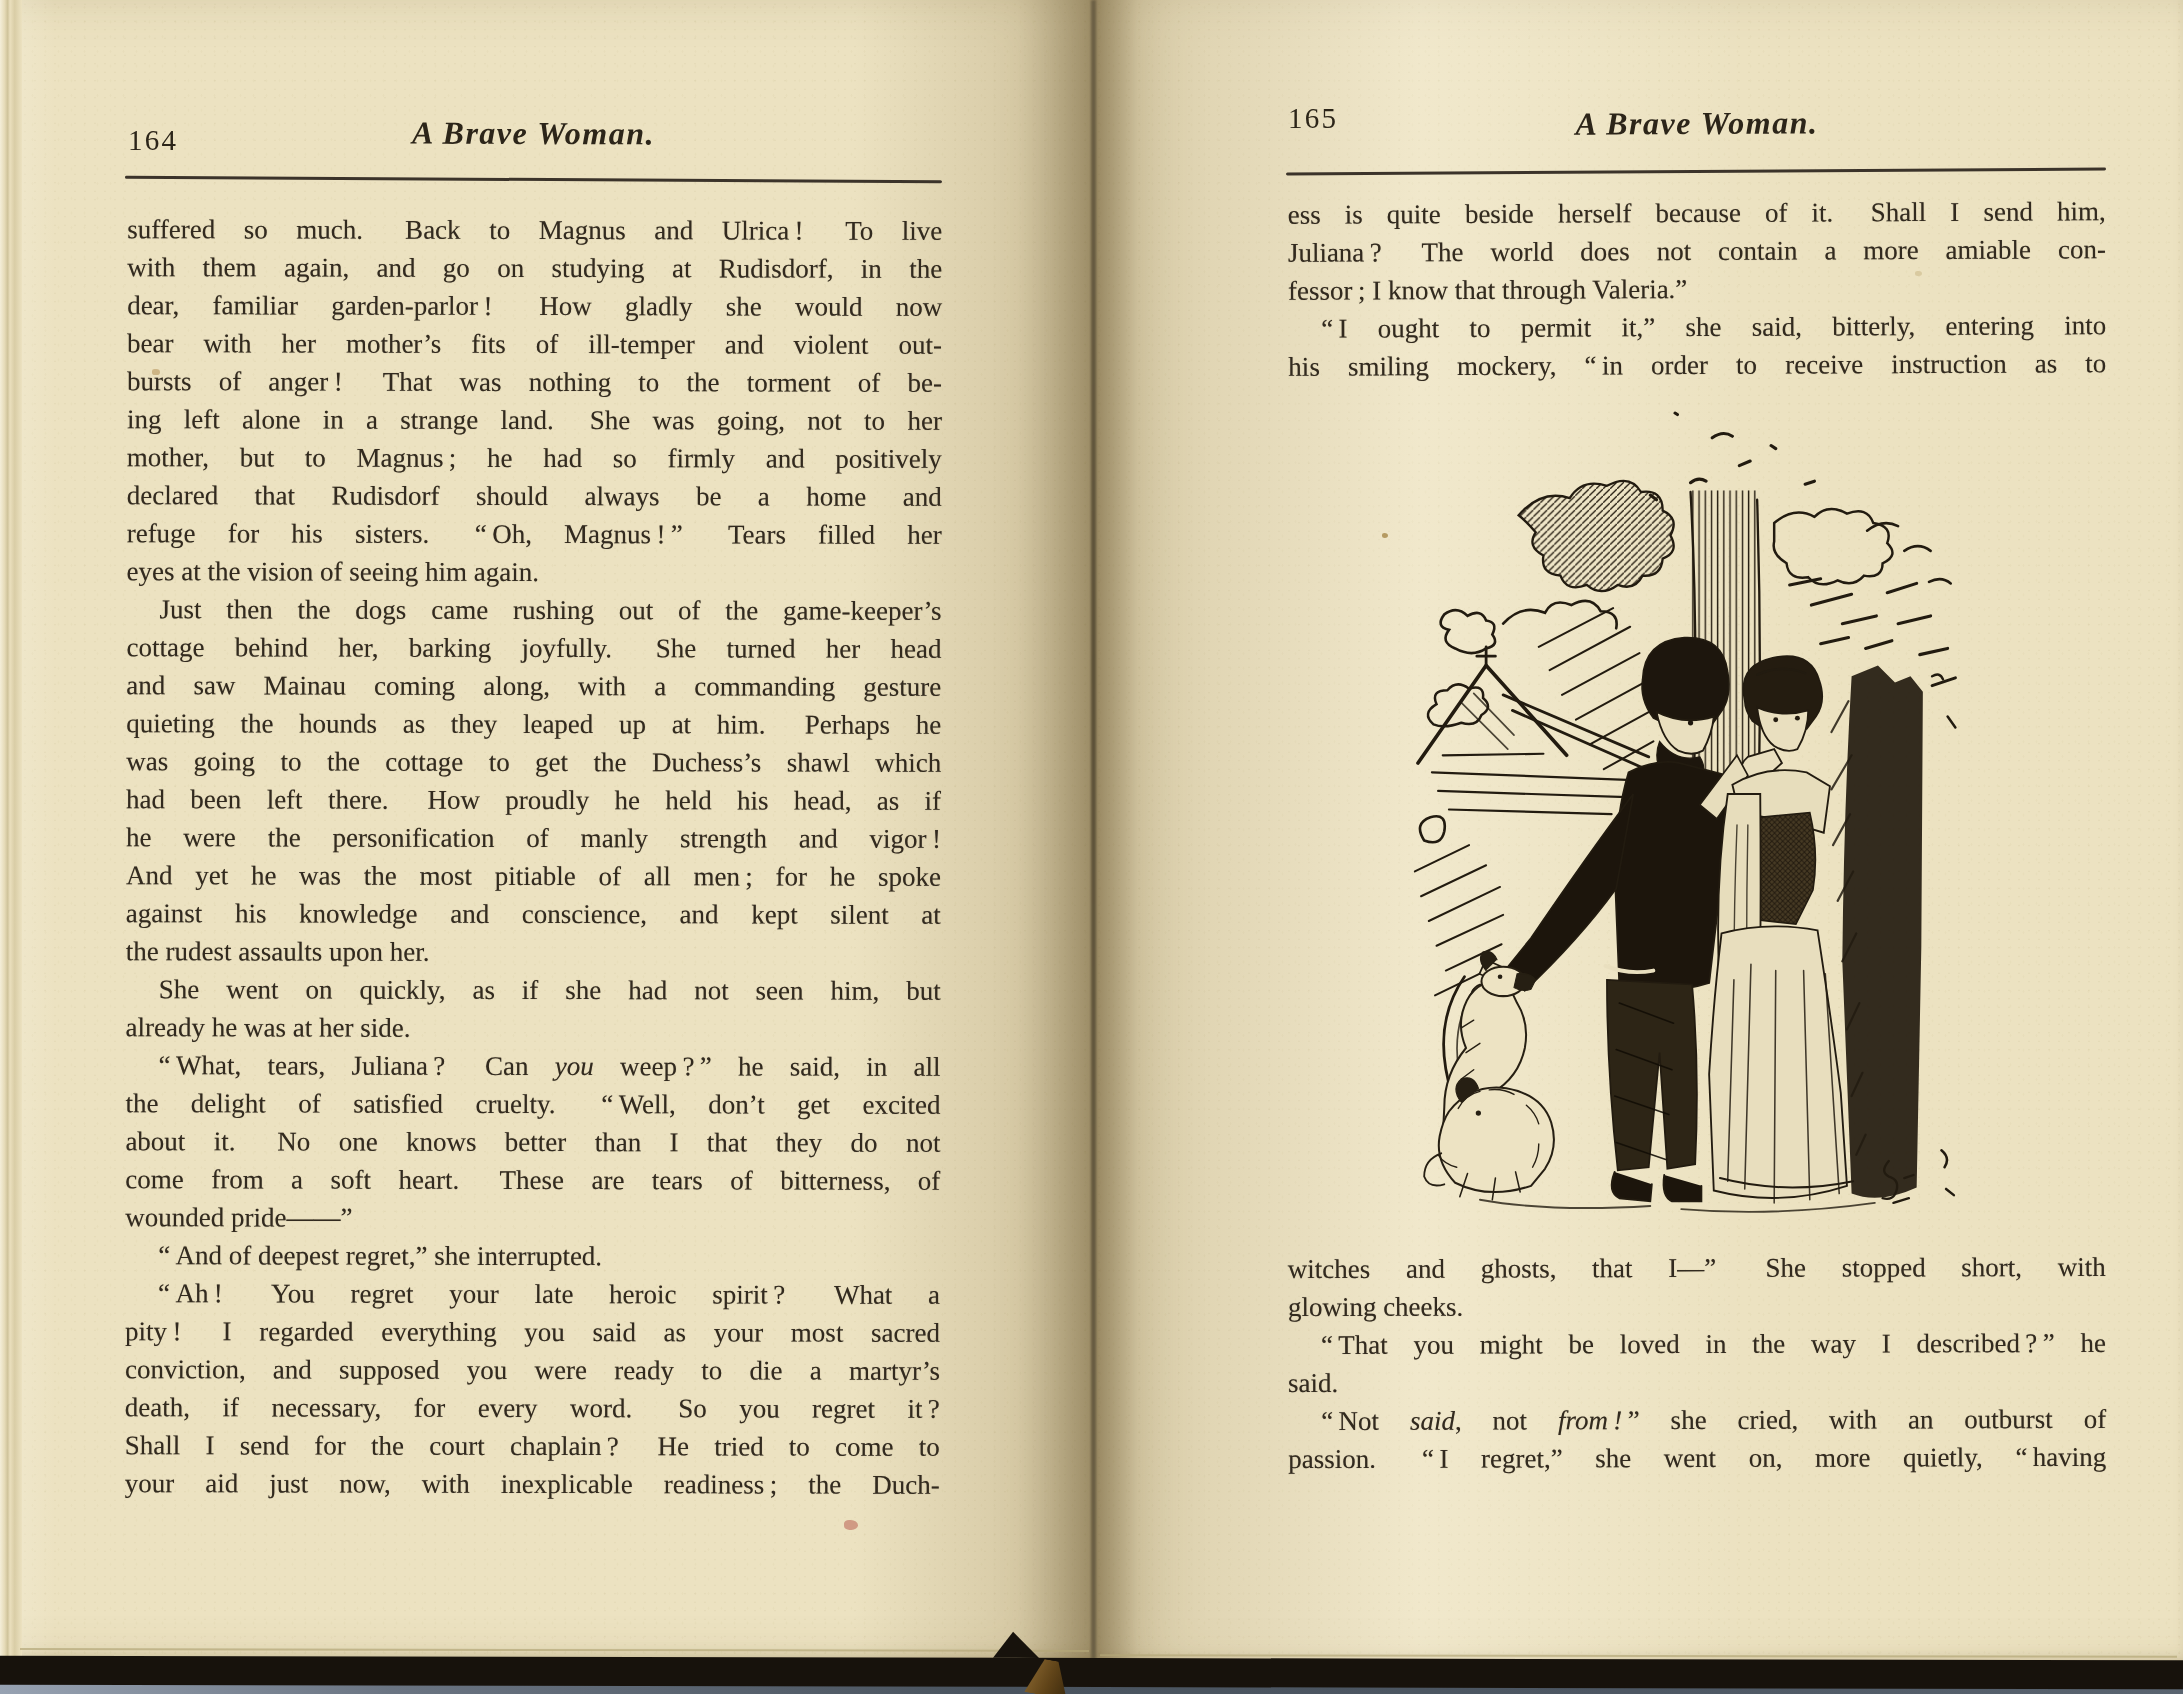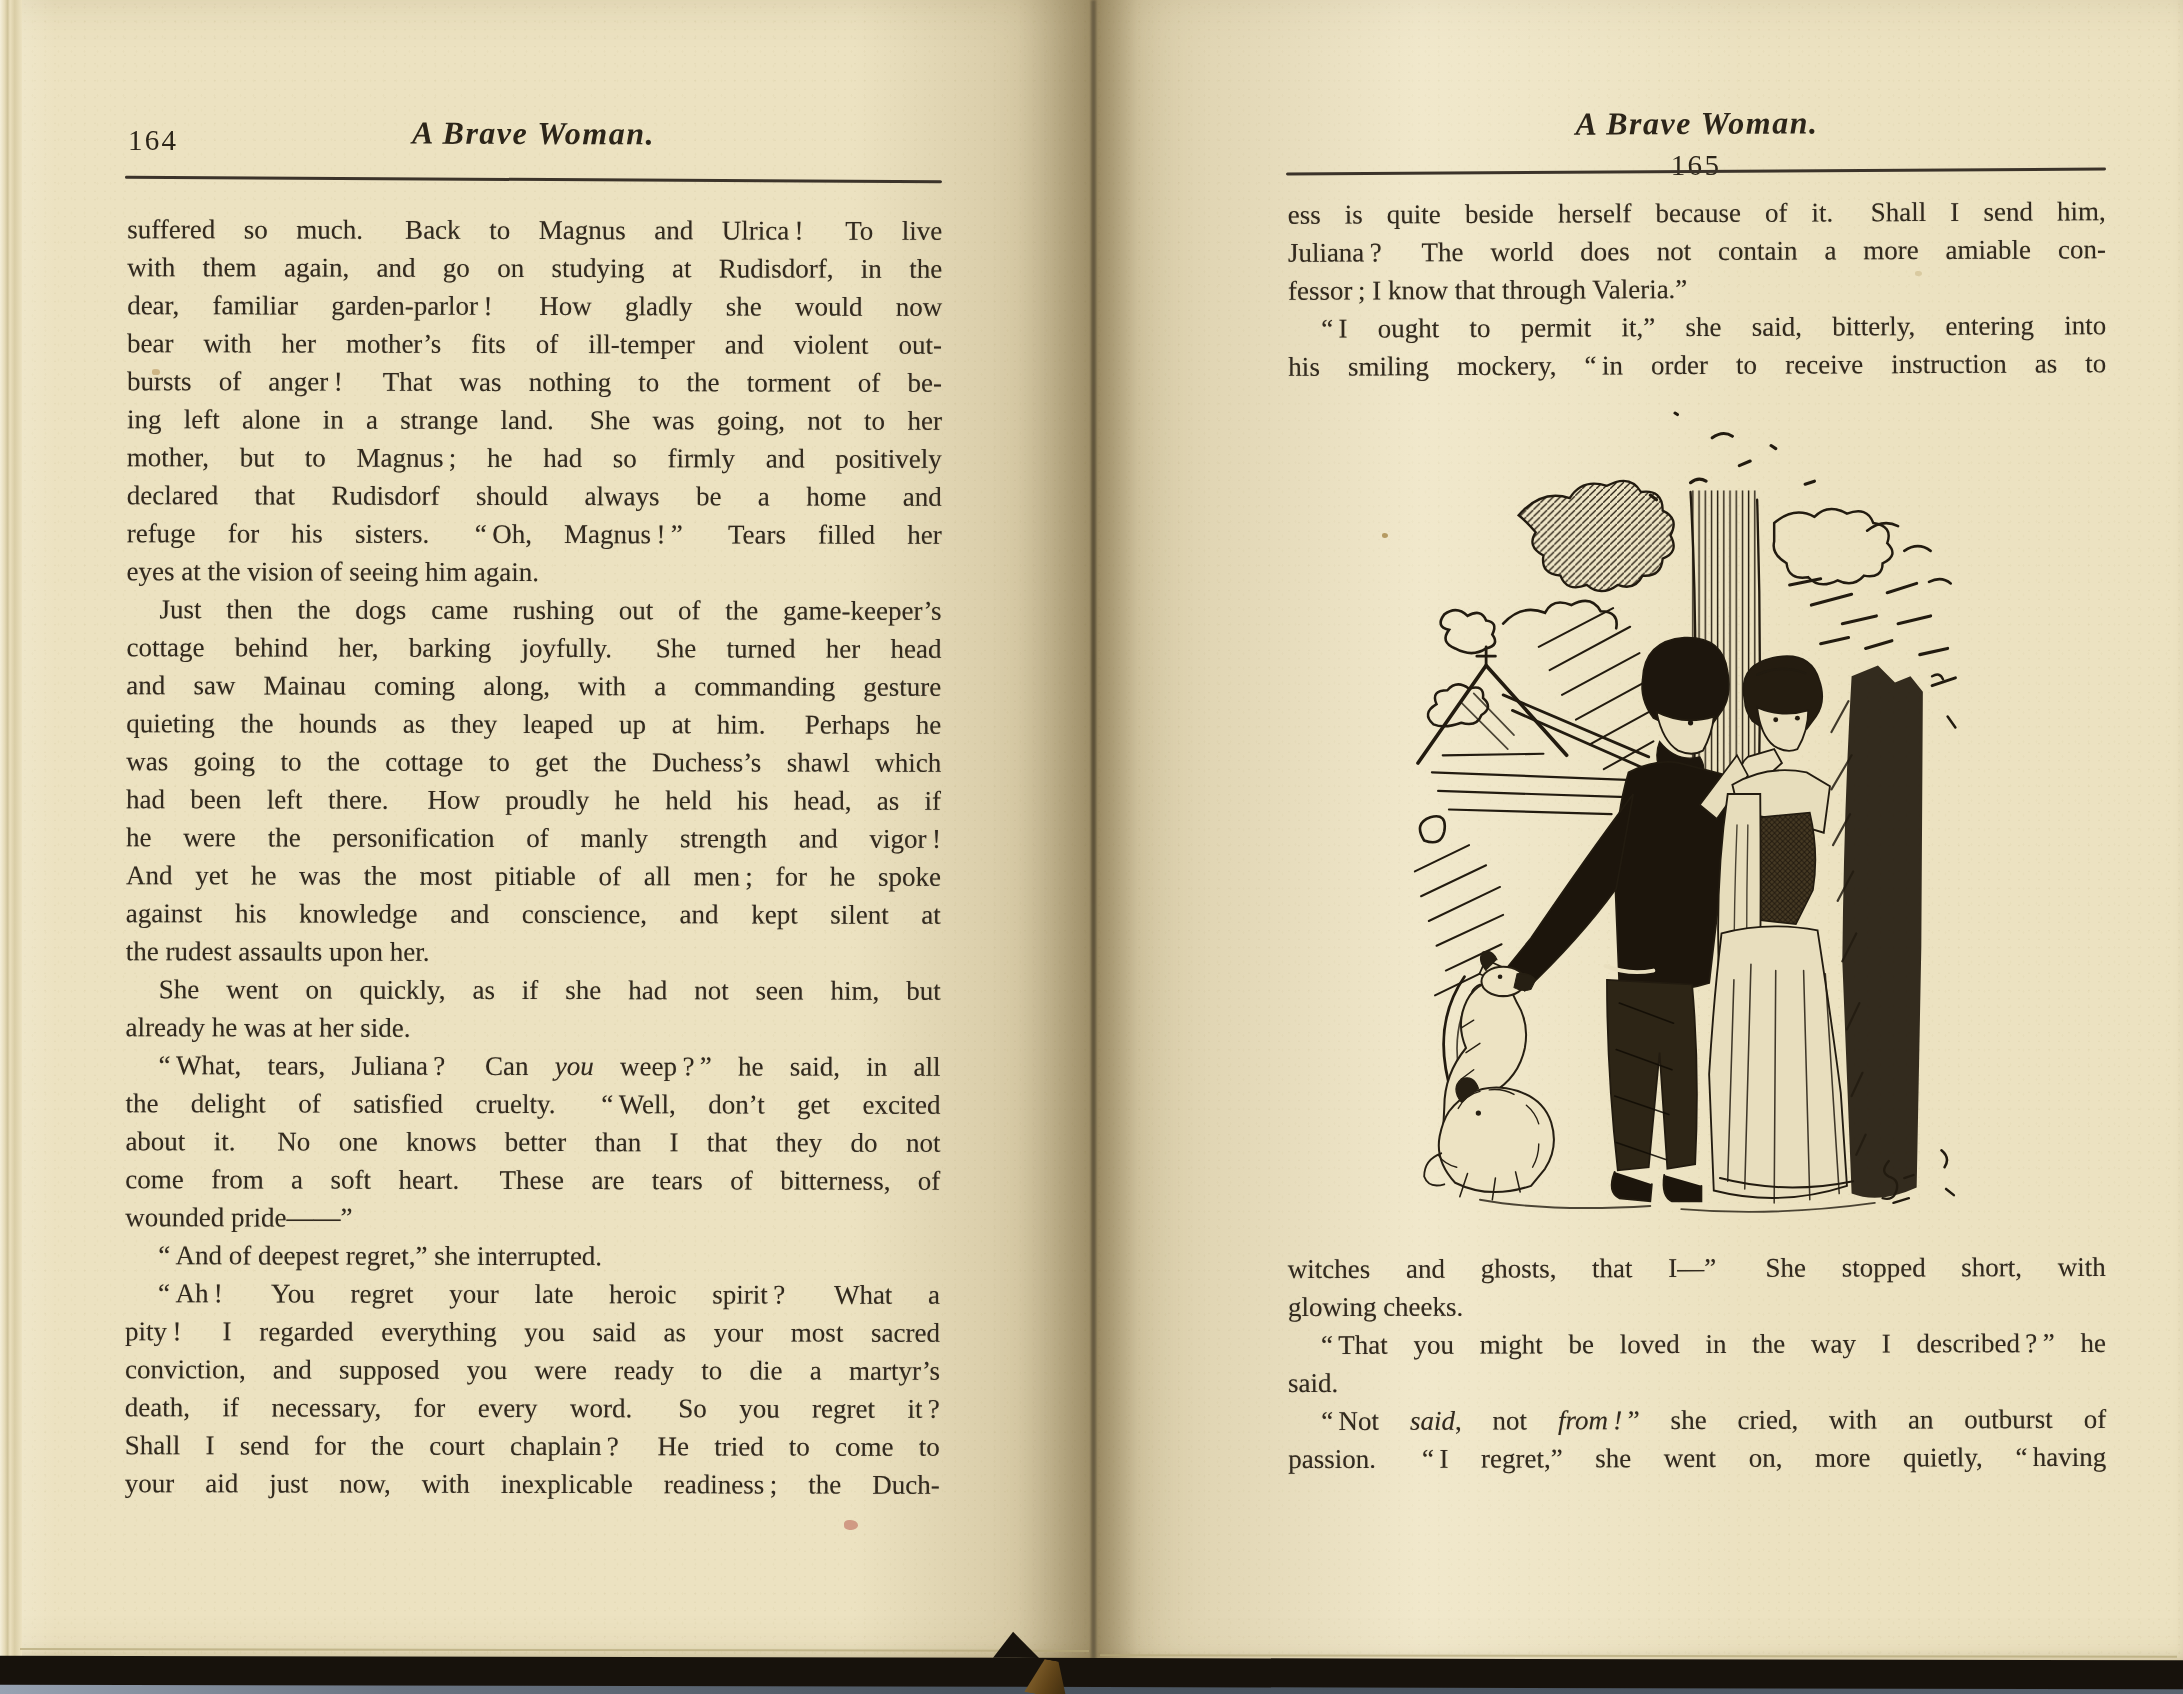--- a/index.html
+++ b/index.html
@@ -53,21 +53,21 @@
 
   <div class="page" id="page-right"></div>
   <div id="left-edges"></div>
   <div id="gutter-line"></div>
 
   <div class="pagenum" style="left:128px;top:124px;">164</div>
   <div class="runtitle" style="left:126px;top:115px;width:815px;transform:rotate(0.2deg);">A Brave Woman.</div>
   <div class="rule" style="left:125px;top:178px;width:817px;transform:rotate(0.3deg);"></div>
 
   <div class="runtitle" style="left:1288px;top:105px;width:818px;transform:rotate(-0.3deg);">A Brave Woman.</div>
-  <div class="pagenum" style="left:1288px;top:102px;width:816px;text-align:center;margin-top:47px;">165</div>
+  <div class="pagenum" style="left:1288px;top:102px;width:816px;text-align:left;">165</div>
   <div class="rule" style="left:1286px;top:170px;width:820px;transform:rotate(-0.35deg);"></div>
 
   <div class="tblock" id="left-text" style="left:126px;top:211px;width:815px;transform:rotate(0.12deg);">
       <div class="tline">suffered so much.  Back to Magnus and Ulrica !  To live</div>
       <div class="tline">with them again, and go on studying at Rudisdorf, in the</div>
       <div class="tline">dear, familiar garden-parlor !  How gladly she would now</div>
       <div class="tline">bear with her mother’s fits of ill-temper and violent out-</div>
       <div class="tline">bursts of anger !  That was nothing to the torment of be-</div>
       <div class="tline">ing left alone in a strange land.  She was going, not to her</div>
       <div class="tline">mother, but to Magnus ; he had so firmly and positively</div>

